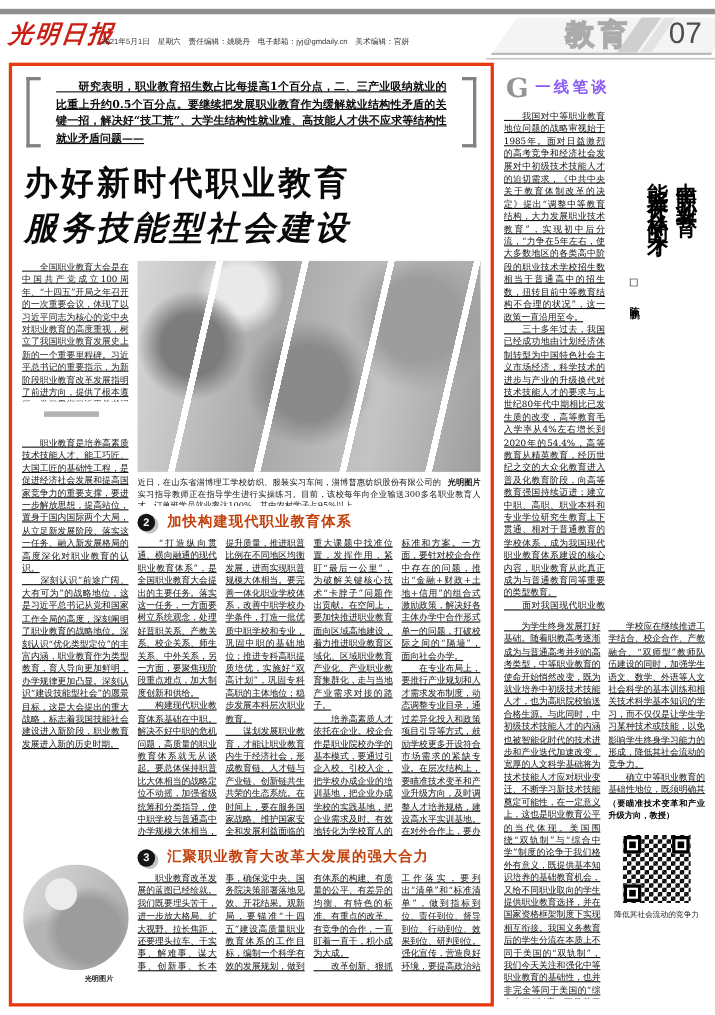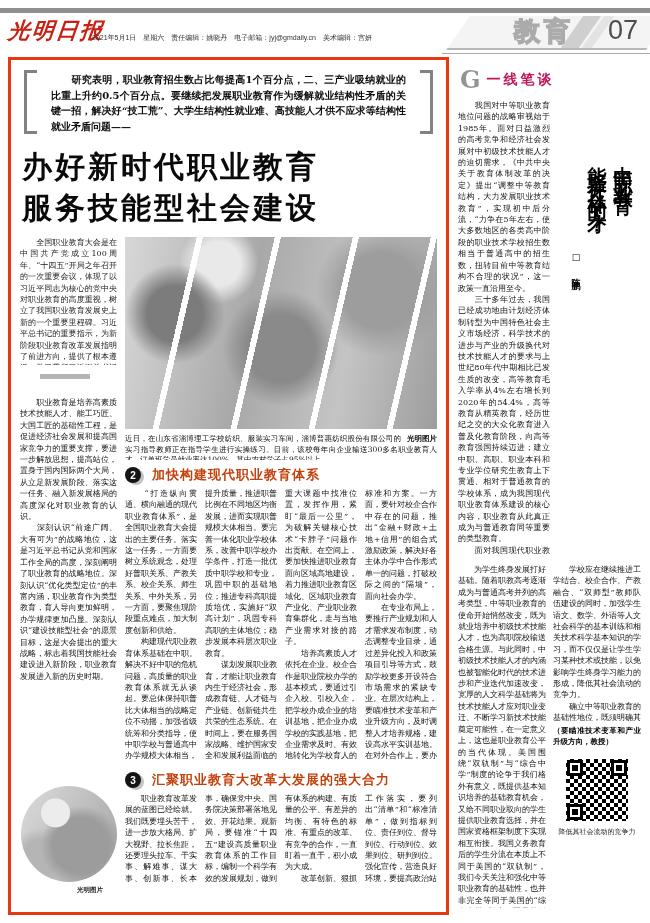--- a/index.html
+++ b/index.html
@@ -1,19 +1,19 @@
 <!DOCTYPE html>
 <html><head>
 <meta charset="utf-8">
 <style>
   html,body{margin:0;padding:0;background:#ffffff;}
   .page{position:relative;width:650px;height:923px;background:#fff;overflow:hidden;
         font-family:"DejaVu Serif","Liberation Serif",serif;color:#111;
         -webkit-text-size-adjust:none;}
-  .flow{white-space:pre-line;}
+  .flow{white-space:pre-line;text-decoration:underline;}
 
   
   .topbar{position:absolute;left:0;top:8px;width:650px;height:5px;background:#8f8f8f;}
   .masthead{position:absolute;left:8px;top:16px;font:italic 900 22px "DejaVu Serif",serif;
             color:#c92015;letter-spacing:2px;transform:skewX(-6deg);}
   .dateline{position:absolute;left:92px;top:33px;font:400 7px "Liberation Sans",sans-serif;color:#333;}
   .hdr-band{position:absolute;left:430px;top:13px;width:220px;height:44px;}
   .band-plate{position:absolute;left:28px;top:3px;width:200px;height:32px;background:#f4f4f4;
               transform:skewX(-35deg);border-bottom:2px solid #b9b9b9;}
   .band-stripe1{position:absolute;left:142px;top:3px;width:18px;height:32px;background:#cfcfcf;transform:skewX(-35deg);}
@@ -68,21 +68,21 @@
   .sec-title{font:800 13px/16px "DejaVu Serif",serif;letter-spacing:1px;color:#c2410c;}
   .cols4{margin-top:5px;column-count:4;column-gap:8px;font:400 8px/11.4px "DejaVu Serif",serif;
          text-align:justify;overflow:hidden;}
   .cols4.s2{height:277px;}
   .cols4.s3{height:98px;}
 
   
   .sidebar{position:absolute;left:458px;top:60px;width:184px;height:858px;}
   .sb-head{display:flex;align-items:center;gap:6px;margin:8px 0 8px 2px;}
   .g-logo{font:700 24px/24px "DejaVu Serif",serif;color:#949494;}
-  .sb-col-name{font:800 14px "DejaVu Serif",serif;letter-spacing:3px;color:#be185d;}
+  .sb-col-name{font:800 14px "DejaVu Serif",serif;letter-spacing:3px;color:#8b5cf6;}
   .sb-upper{display:flex;gap:19px;height:456px;overflow:hidden;}
   .sb-col-top{width:92px;flex:none;font:400 8px/11.4px "DejaVu Serif",serif;text-align:justify;overflow:hidden;}
   .title-block{flex:1;display:flex;flex-direction:row-reverse;gap:3px;}
   .v-sub{writing-mode:vertical-rl;white-space:pre-line;font:800 9px "DejaVu Serif",serif;
          letter-spacing:4.5px;height:450px;color:#000;}
   .v-title{writing-mode:vertical-rl;white-space:pre-line;font:900 19px "DejaVu Serif",serif;
            letter-spacing:6px;height:392px;padding-top:50px;color:#000;}
   .v-author{writing-mode:vertical-rl;font:700 9px "DejaVu Serif",serif;letter-spacing:3px;padding-top:152px;color:#000;}
   .sb-lower{display:flex;gap:7px;margin-top:8px;height:344px;overflow:hidden;}
   .sb-col{width:88px;flex:none;font:400 8px/11.4px "DejaVu Serif",serif;text-align:justify;overflow:hidden;}
@@ -116,21 +116,21 @@
     <div class="pagenum">07</div>
   </div>
 
   <div class="main-box">
     <div class="intro-row">
       <div class="bracket l"></div>
       <div class="intro-text flow">　　研究表明，职业教育招生数占比每提高1个百分点，二、三产业吸纳就业的比重上升约0.5个百分点。要继续把发展职业教育作为缓解就业结构性矛盾的关键一招，解决好“技工荒”、大学生结构性就业难、高技能人才供不应求等结构性就业矛盾问题——</div>
       <div class="bracket r"></div>
     </div>
     <div class="headline">办好新时代职业教育</div>
-    <div class="headline" style="margin-top:2px;">服务技能型社会建设</div>
+    <div class="headline" style="margin-top:2px;font-style:italic;">服务技能型社会建设</div>
 
     <div class="content-row">
       <div class="left-col">
         <div class="lede flow">　　全国职业教育大会是在中国共产党成立100周年、“十四五”开局之年召开的一次重要会议，体现了以习近平同志为核心的党中央对职业教育的高度重视，树立了我国职业教育发展史上新的一个重要里程碑。习近平总书记的重要指示，为新阶段职业教育改革发展指明了前进方向，提供了根本遵循。学习贯彻习近平总书记重要指示和全国职业教育大会精神，是当前和今后一个时期职业教育战线的重要政治任务。</div>
         <div class="lede-divider"></div>
         <div class="sec1-body flow">　　职业教育是培养高素质技术技能人才、能工巧匠、大国工匠的基础性工程，是促进经济社会发展和提高国家竞争力的重要支撑，要进一步解放思想，提高站位，置身于国内国际两个大局，从立足新发展阶段、落实这一任务、融入新发展格局的高度深化对职业教育的认识。
 　　深刻认识“前途广阔、大有可为”的战略地位，这是习近平总书记从党和国家工作全局的高度，深刻阐明了职业教育的战略地位。深刻认识“优化类型定位”的丰富内涵，职业教育作为类型教育，育人导向更加鲜明，办学规律更加凸显。深刻认识“建设技能型社会”的愿景目标，这是大会提出的重大战略，标志着我国技能社会建设进入新阶段，职业教育发展进入新的历史时期。</div>
         <div class="circle-wrap">
           <div class="circle-photo"></div>
           <div class="circle-credit">光明图片</div>

